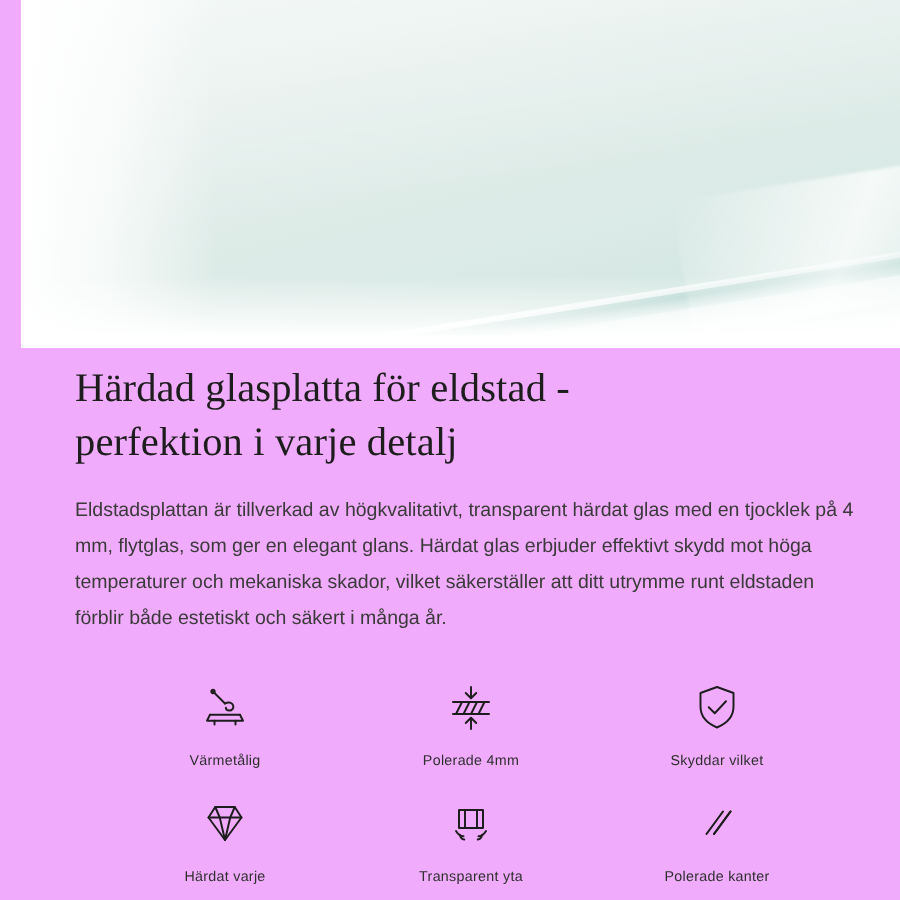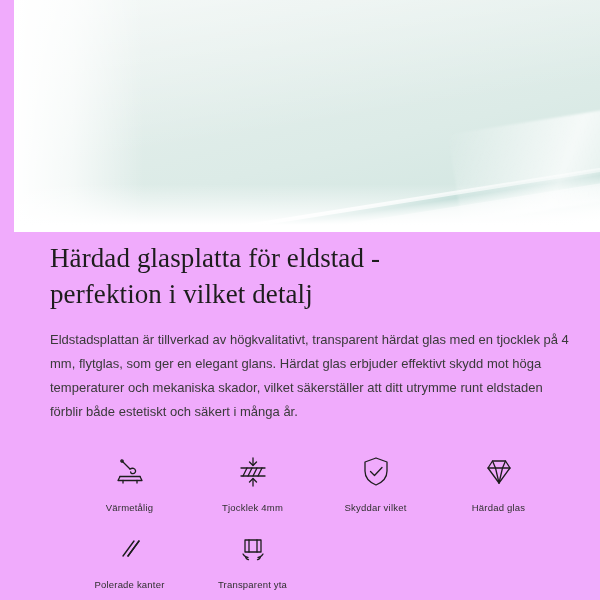--- a/index.html
+++ b/index.html
@@ -129,21 +129,21 @@
     line-height: 24px;
     color: #3a3a3a;
     margin: 0;
     max-width: 534px;
   }
 
   
   .features {
     margin-top: 26px;
     display: grid;
-    grid-template-columns: repeat(4, 1fr);
+    grid-template-columns: repeat(3, 1fr);
     grid-row-gap: 14px;
     padding: 0 18px;
   }
   .feature {
     display: flex;
     flex-direction: column;
     align-items: center;
     justify-content: flex-start;
   }
   .feature-icon {
@@ -177,21 +177,21 @@
     <div class="glass-edge-hi"></div>
     <div class="glass-under"></div>
     <div class="glass-corner"></div>
     <div class="hero-left-fade"></div>
     <div class="hero-bottom-fade"></div>
   </div>
 
   <div class="content">
     <h1 class="headline">
       <span class="line">Härdad glasplatta för eldstad -</span>
-      <span class="line">perfektion i vilket detalj</span>
+      <span class="line">perfektion i varje detalj</span>
     </h1>
     <p class="body-copy">Eldstadsplattan är tillverkad av högkvalitativt, transparent härdat glas med en tjocklek på 4 mm, flytglas, som ger en elegant glans. Härdat glas erbjuder effektivt skydd mot höga temperaturer och mekaniska skador, vilket säkerställer att ditt utrymme runt eldstaden förblir både estetiskt och säkert i många år.</p>
 
     <div class="features">
 
       <div class="feature">
         <div class="feature-icon">
           <svg width="40" height="40" viewBox="0 0 40 40" fill="none" stroke="#1d1d1d" stroke-width="1.3" stroke-linecap="round" stroke-linejoin="round">
             <path d="M12 9 L20 17"></path>
             <path d="M11.2 8.2 a1.1 1.1 0 1 0 1.6 1.6 a1.1 1.1 0 1 0 -1.6 -1.6"></path>
@@ -213,21 +213,21 @@
             <path d="M8 16 h24"></path>
             <path d="M8 24 h24"></path>
             <path d="M10 24 L14 16"></path>
             <path d="M15 24 L19 16"></path>
             <path d="M20 24 L24 16"></path>
             <path d="M25 24 L29 16"></path>
             <path d="M20 27 v7"></path>
             <path d="M16.5 30 L20 26.5 L23.5 30"></path>
           </svg>
         </div>
-        <div class="feature-label">Tjocklek 4mm</div>
+        <div class="feature-label">Polerade 4mm</div>
       </div>
 
       <div class="feature">
         <div class="feature-icon">
           <svg width="40" height="40" viewBox="0 0 40 40" fill="none" stroke="#1d1d1d" stroke-width="1.3" stroke-linecap="round" stroke-linejoin="round">
             <path d="M20 6 L31 10 v9 c0 7 -5 11.5 -11 14 c-6 -2.5 -11 -7 -11 -14 v-9 Z"></path>
             <path d="M14.5 19.5 L18.5 23.5 L26 15.5"></path>
           </svg>
         </div>
         <div class="feature-label">Skyddar vilket</div>
@@ -235,44 +235,44 @@
 
       <div class="feature">
         <div class="feature-icon">
           <svg width="40" height="40" viewBox="0 0 40 40" fill="none" stroke="#1d1d1d" stroke-width="1.3" stroke-linecap="round" stroke-linejoin="round">
             <path d="M9 16 L13.5 9 h13 L31 16 L20 31 Z"></path>
             <path d="M9 16 h22"></path>
             <path d="M13.5 9 L16.5 16 L20 31"></path>
             <path d="M26.5 9 L23.5 16 L20 31"></path>
           </svg>
         </div>
-        <div class="feature-label">Härdad glas</div>
-      </div>
-
-      <div class="feature">
-        <div class="feature-icon">
-          <svg width="40" height="40" viewBox="0 0 40 40" fill="none" stroke="#1d1d1d" stroke-width="1.4" stroke-linecap="round">
-            <path d="M13 27 L24 12"></path>
-            <path d="M18 27 L29 12"></path>
-            <path d="M23 27 L34 12" transform="translate(-5,0)"></path>
-          </svg>
-        </div>
-        <div class="feature-label">Polerade kanter</div>
+        <div class="feature-label">Härdat varje</div>
       </div>
 
       <div class="feature">
         <div class="feature-icon">
           <svg width="40" height="40" viewBox="0 0 40 40" fill="none" stroke="#1d1d1d" stroke-width="1.3" stroke-linecap="round" stroke-linejoin="round">
             <rect x="12" y="11" width="16" height="12"></rect>
             <path d="M16 11 L16 23"></path>
             <path d="M24 11 L24 23"></path>
             <path d="M10 25 c1.5 2.5 3.5 3.5 5 3.5"></path>
             <path d="M30 25 c-1.5 2.5 -3.5 3.5 -5 3.5"></path>
             <path d="M12.5 27.5 c0.5 2 1.5 3 3 3.2"></path>
             <path d="M27.5 27.5 c-0.5 2 -1.5 3 -3 3.2"></path>
           </svg>
         </div>
         <div class="feature-label">Transparent yta</div>
       </div>
 
+      <div class="feature">
+        <div class="feature-icon">
+          <svg width="40" height="40" viewBox="0 0 40 40" fill="none" stroke="#1d1d1d" stroke-width="1.4" stroke-linecap="round">
+            <path d="M13 27 L24 12"></path>
+            <path d="M18 27 L29 12"></path>
+            <path d="M23 27 L34 12" transform="translate(-5,0)"></path>
+          </svg>
+        </div>
+        <div class="feature-label">Polerade kanter</div>
+      </div>
+
     </div>
   </div>
 </div>
 
 </body></html>

